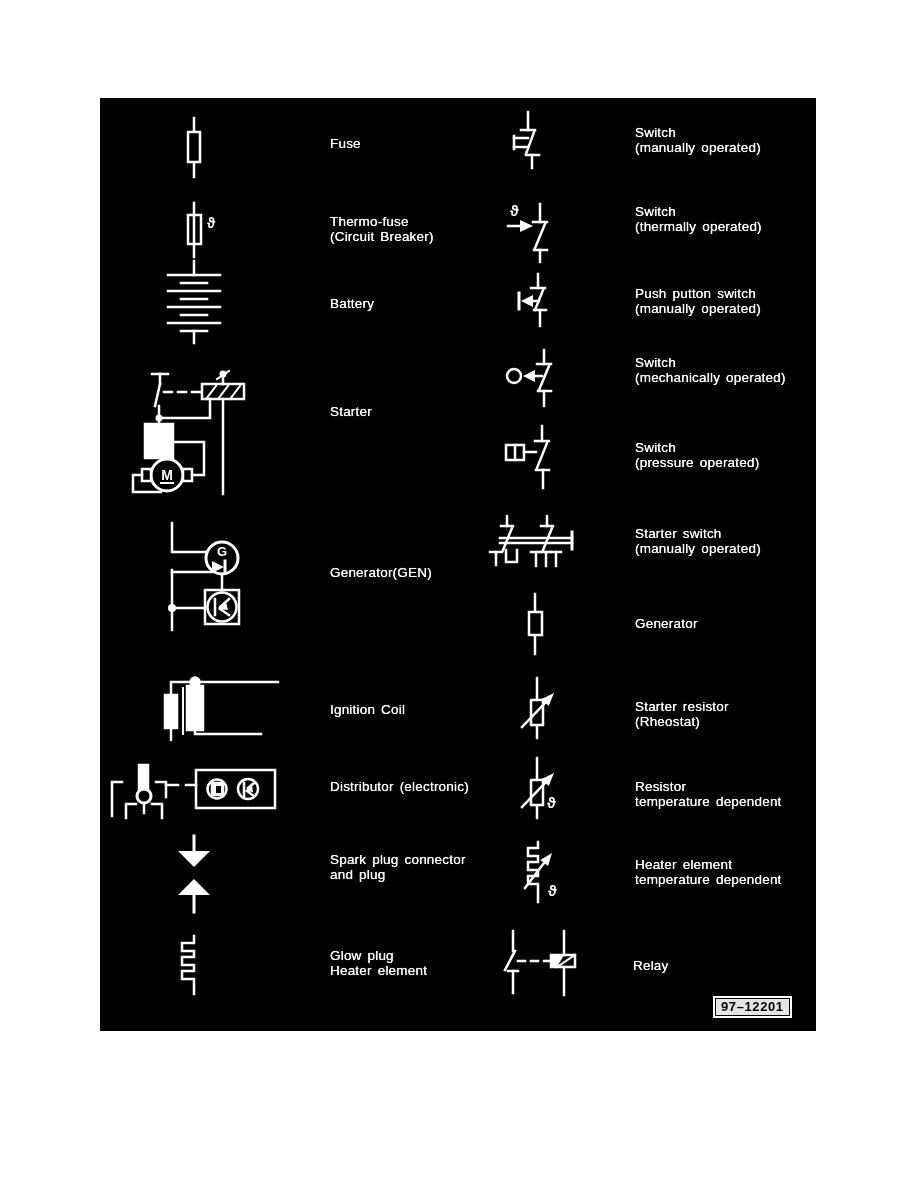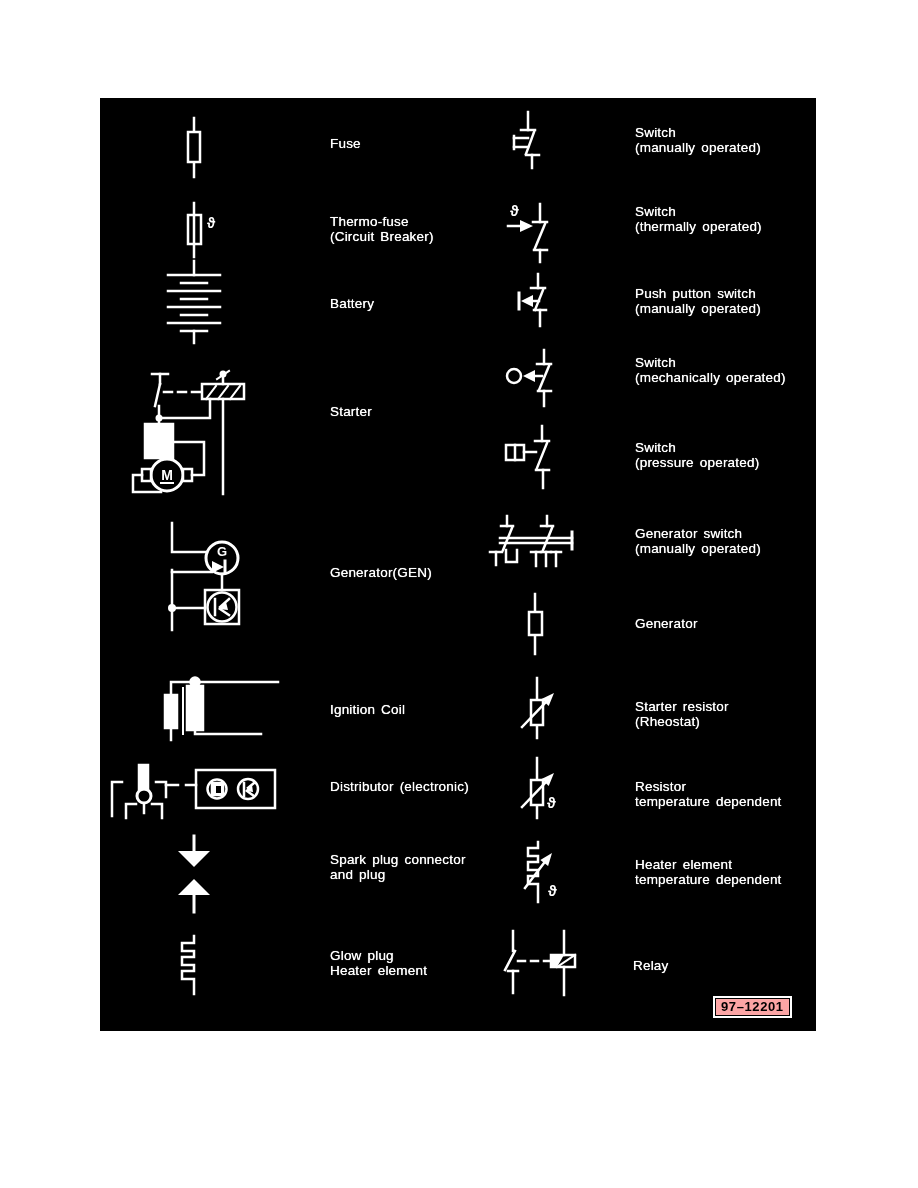--- a/index.html
+++ b/index.html
@@ -11,21 +11,21 @@
       stroke:#fff;fill:none;stroke-width:2.5;stroke-linecap:square;}
   .sym .fw{fill:#fff;}
   .sym .fb{fill:#000;}
   .sym .nd{stroke:none;fill:#fff;}
   .sym .thin{stroke-width:2;}
   .sym .thick{stroke-width:3;}
   .sym text{fill:#fff;stroke:none;font-family:"Liberation Sans",sans-serif;font-weight:bold;}
   .lbl{position:absolute;color:#fff;font-size:13.5px;line-height:15px;
        letter-spacing:.2px;word-spacing:2px;text-shadow:0 0 .7px #fff;white-space:nowrap;}
   .refbox{position:absolute;left:613px;top:898px;border:2px solid #fff;background:#000;padding:1px;}
-  .refbox span{display:block;background:#fca5a5;color:#000;font-weight:bold;font-size:13px;
+  .refbox span{display:block;background:#e5e5e5;color:#000;font-weight:bold;font-size:13px;
        line-height:16px;padding:0 5px;letter-spacing:.6px;}
 </style>
 </head>
 <body>
 
 <div class="page">
 <div class="panel">
 
   <svg class="sym" style="left:72px;top:20px" width="44" height="60" viewBox="0 0 44 60">
     <line x1="22" y1="0" x2="22" y2="59"></line>
@@ -301,21 +301,21 @@
   </div>
   <div class="lbl" style="left:535px;top:257px">
     <div>Switch</div>
     <div>(mechanically operated)</div>
   </div>
   <div class="lbl" style="left:535px;top:342px">
     <div>Switch</div>
     <div>(pressure operated)</div>
   </div>
   <div class="lbl" style="left:535px;top:428px">
-    <div>Generator switch</div>
+    <div>Starter switch</div>
     <div>(manually operated)</div>
   </div>
   <div class="lbl" style="left:535px;top:518px">
     <div>Generator</div>
   </div>
   <div class="lbl" style="left:535px;top:601px">
     <div>Starter resistor</div>
     <div>(Rheostat)</div>
   </div>
   <div class="lbl" style="left:535px;top:681px">

